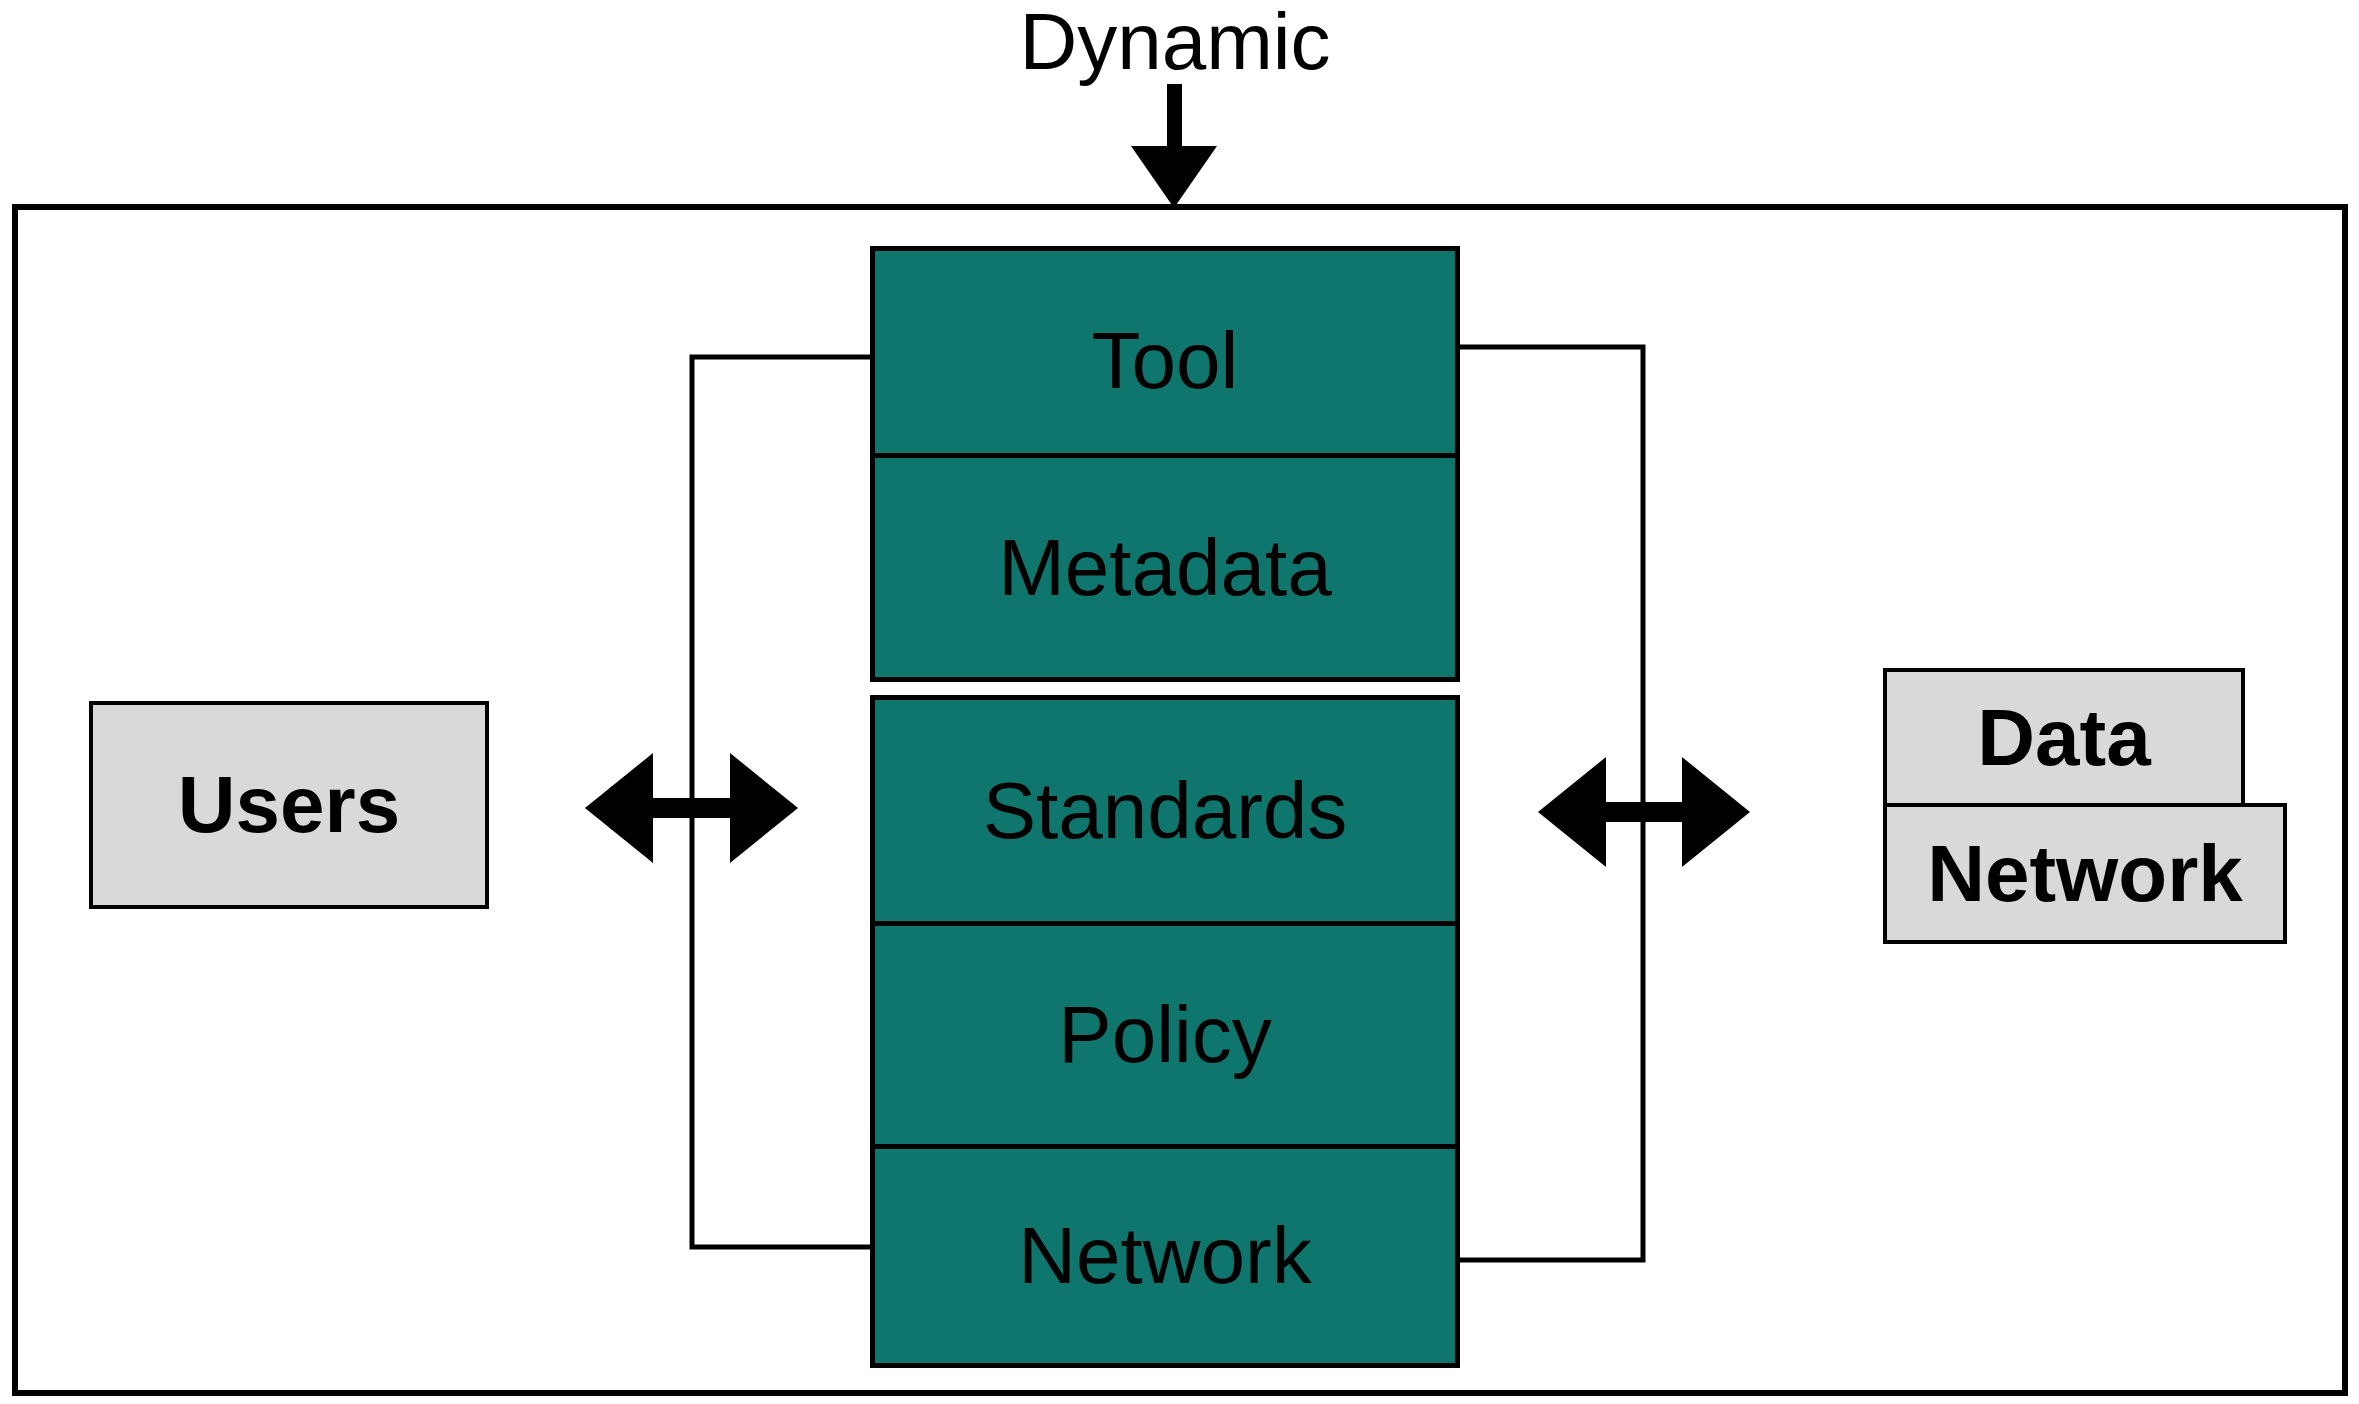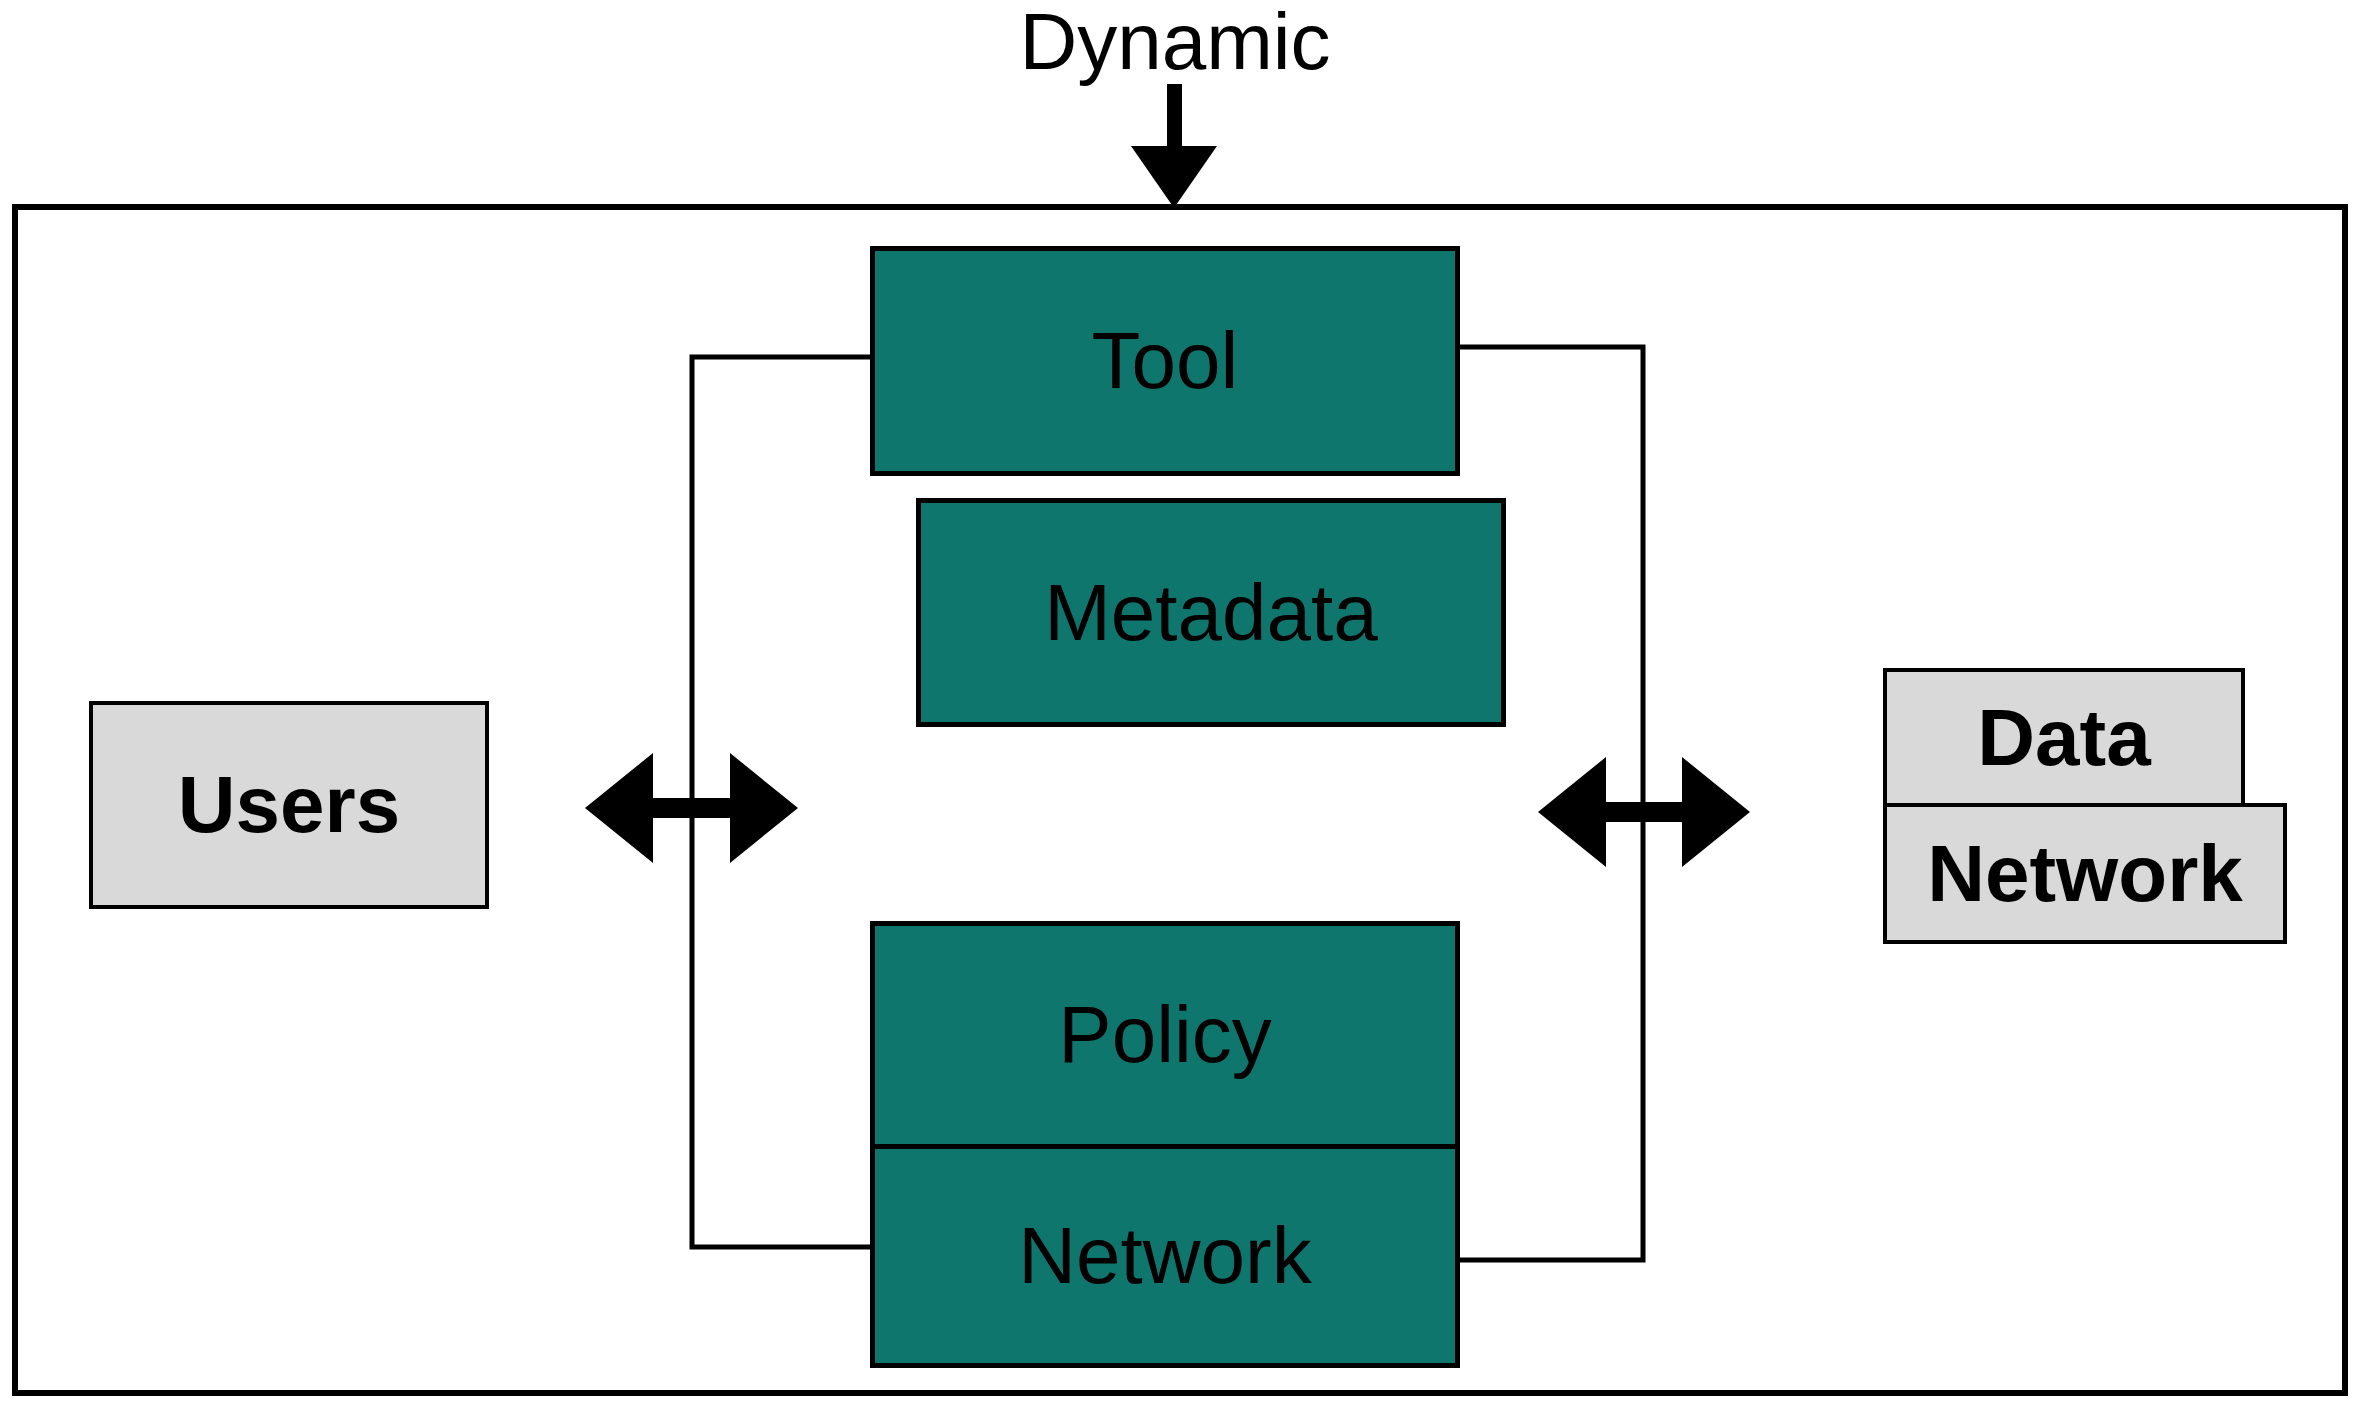--- a/index.html
+++ b/index.html
@@ -36,21 +36,21 @@
     position: absolute;
     left: 870px; width: 590px;
     border: 5px solid #000000;
     box-sizing: border-box;
     background: #0f766e;
     display: flex; align-items: center; justify-content: center;
     font-size: 80px; font-weight: 400;
     z-index: 3;
   }
   .sb-0 { top: 246px;  height: 230px; }
-  .sb-1 { top: 498px;  height: 229px; margin-left: 46px; }
+  .sb-1 { top: 453px;  height: 229px; }
   .sb-2 { top: 695px;  height: 231px; }
   .sb-3 { top: 921px;  height: 228px; }
   .sb-4 { top: 1144px; height: 224px; }
   .entity-box {
     position: absolute;
     border: 4px solid #000000;
     box-sizing: border-box;
     background: #d9d9d9;
     display: flex; align-items: center; justify-content: center;
     font-size: 80px; font-weight: 700;
@@ -76,20 +76,23 @@
     <polygon points="585,808 653,753 653,798 730,798 730,753 798,808 730,863 730,818 653,818 653,863" fill="#000000"></polygon>
     <polygon points="1538,812 1606,757 1606,802 1682,802 1682,757 1750,812 1682,867 1682,822 1606,822 1606,867" fill="#000000"></polygon>
   </svg>
 
   <div class="stack-box sb-0">
     <span>Tool</span>
   </div>
   <div class="stack-box sb-1">
     <span>Metadata</span>
   </div>
+  <div class="stack-box sb-2">
+    <span>Standards</span>
+  </div>
   <div class="stack-box sb-3">
     <span>Policy</span>
   </div>
   <div class="stack-box sb-4">
     <span>Network</span>
   </div>
 
   <div class="entity-box users-box">
     <span>Users</span>
   </div>

